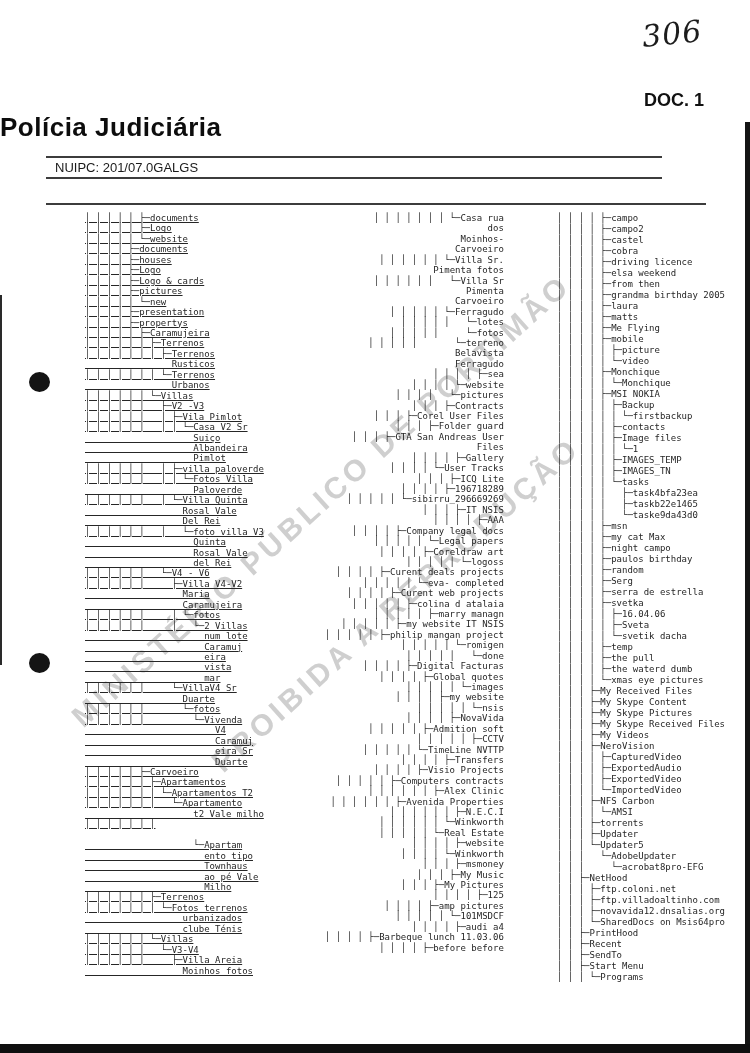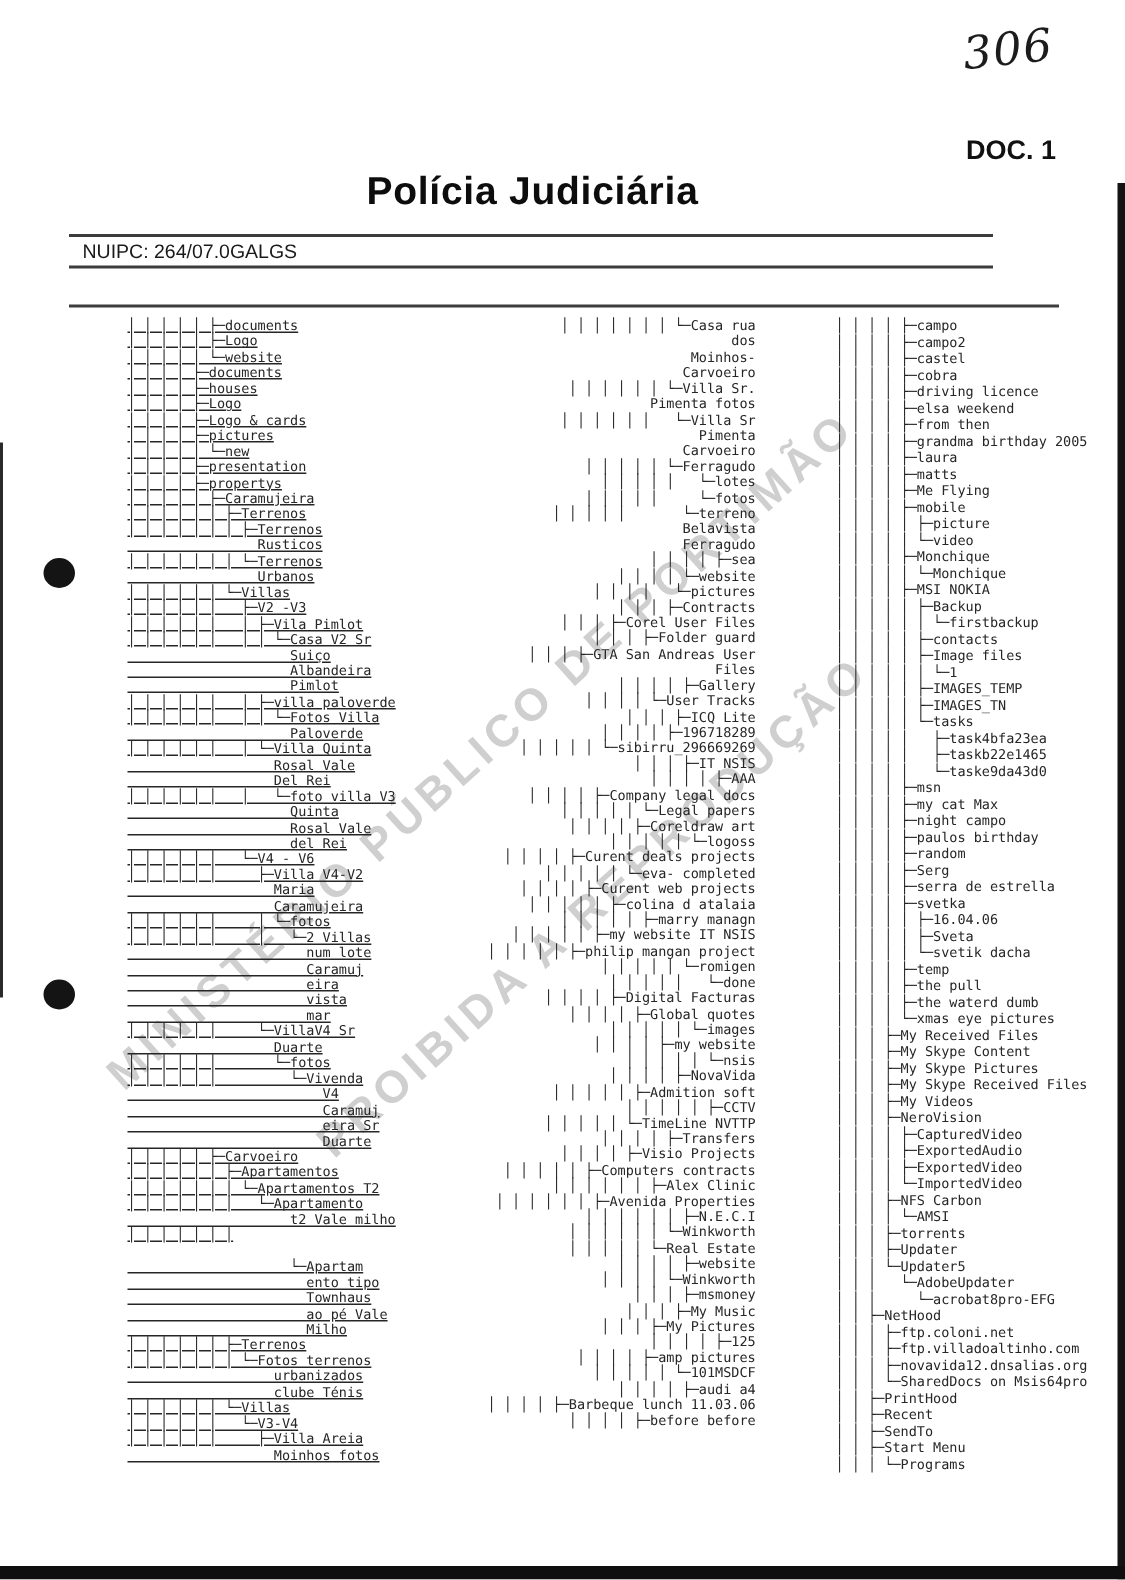--- a/index.html
+++ b/index.html
@@ -2,21 +2,21 @@
 <html><head>
 <meta charset="utf-8">
 <style>
   html,body{margin:0;padding:0;}
   body{width:750px;height:1053px;background:#e8e8e8;font-family:"Liberation Sans",sans-serif;}
   .page{position:relative;width:750px;height:1053px;background:#ffffff;overflow:hidden;}
 
   .handwritten{position:absolute;top:16px;right:48px;font-family:"DejaVu Serif",serif;
     font-style:italic;font-size:30px;color:#1c1c1c;transform:rotate(-6deg);letter-spacing:1px;}
   .doc-label{position:absolute;top:90px;right:46px;font-weight:bold;font-size:18px;color:#111;}
-  .title{position:absolute;top:112px;left:0;width:710px;text-align:center;
+  .title{position:absolute;top:112px;left:0;width:710px;text-align:left;
     font-weight:bold;font-size:26px;color:#0d0d0d;letter-spacing:0.5px;}
 
   .rule{position:absolute;background:#3c3c3c;height:2px;}
   .rule1{top:156px;left:46px;width:616px;}
   .rule2{top:177px;left:46px;width:616px;}
   .rule3{top:203px;left:46px;width:660px;}
 
   .nuipc{position:absolute;top:160px;left:55px;font-size:13px;color:#1a1a1a;}
   .subtitle{position:absolute;top:183px;left:46px;width:660px;text-align:center;
     font-weight:bold;font-size:12.5px;color:#111;}
@@ -46,21 +46,21 @@
 <div class="page">
 
   <div class="handwritten">306</div>
 
   <div class="doc-label">DOC. 1</div>
 
   <div class="title">Polícia Judiciária</div>
 
   <div class="rule rule1"></div>
 
-  <div class="nuipc">NUIPC: 264/07.0GALGS</div>
+  <div class="nuipc">NUIPC: 201/07.0GALGS</div>
 
   <div class="rule rule2"></div>
 
 
   <div class="rule rule3"></div>
 
   <div class="watermark wm1">MINISTÉRIO PÚBLICO DE PORTIMÃO</div>
   <div class="watermark wm2">PROIBIDA A REPRODUÇÃO</div>
 
   <div class="tree-col col1">│ │ │ │ │ ├─documents

